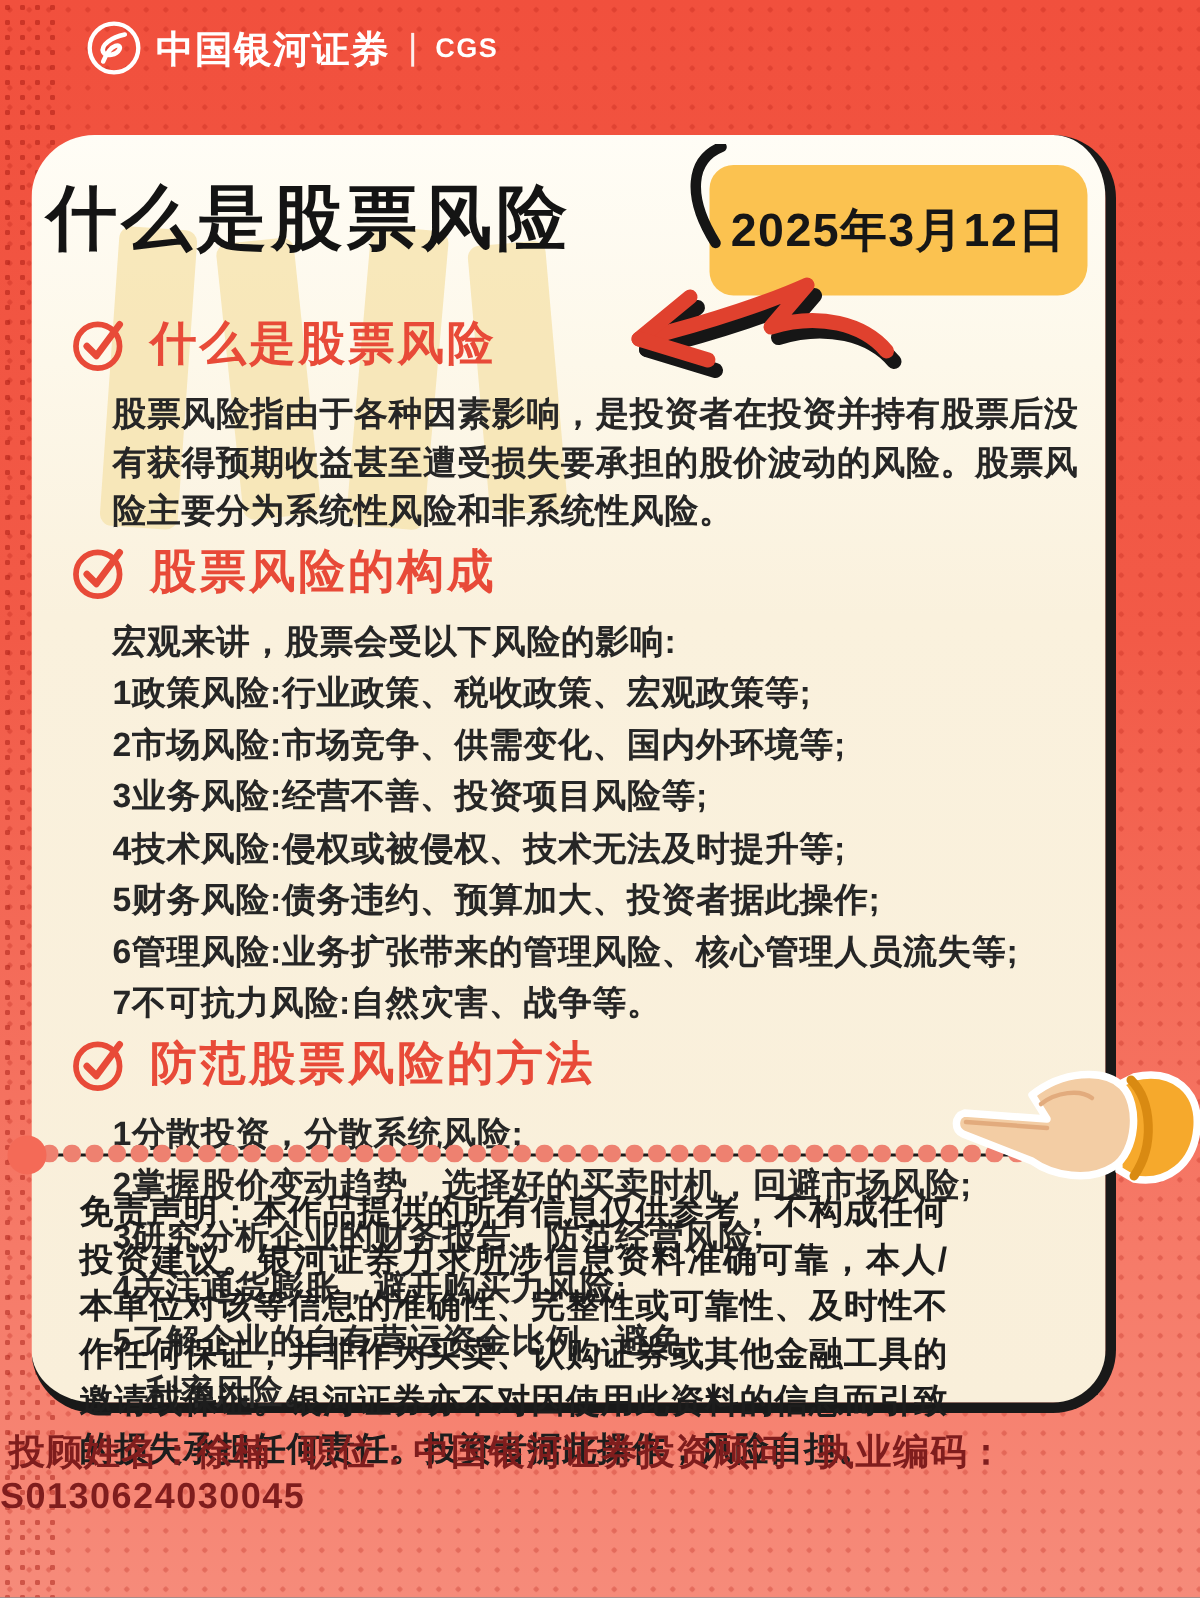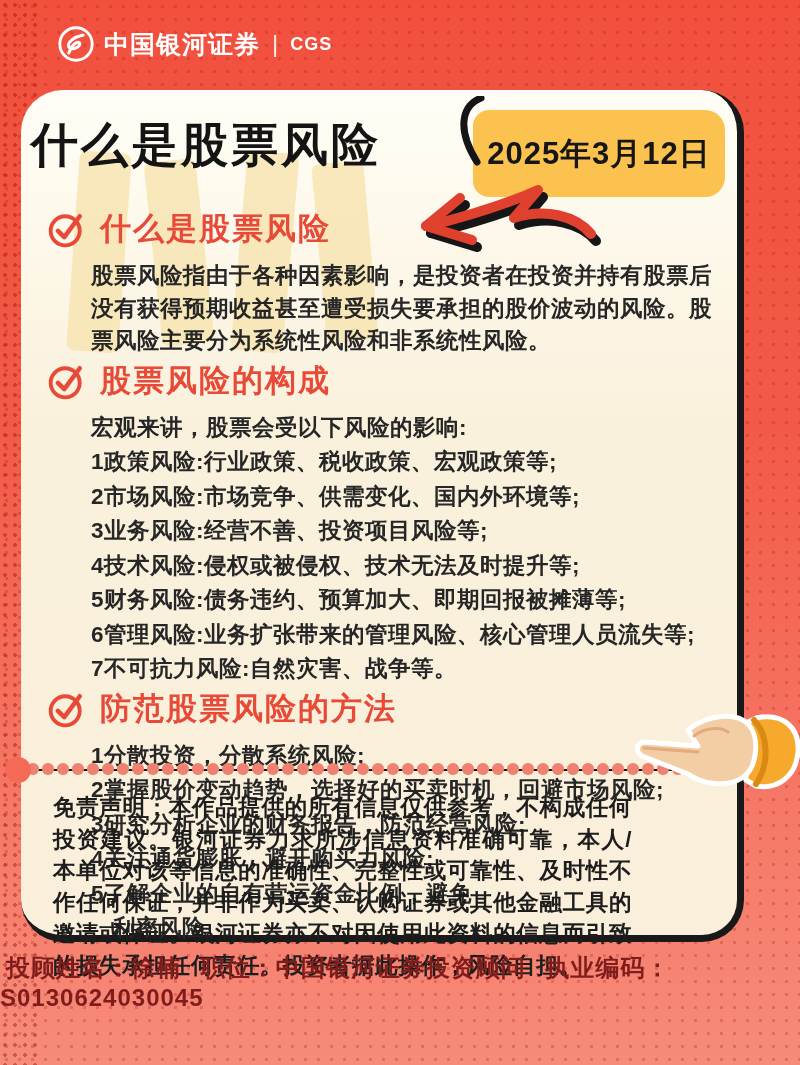--- a/index.html
+++ b/index.html
@@ -16,21 +16,21 @@
     position:absolute;inset:0;
     background-image:radial-gradient(circle,rgba(180,28,18,.28) 1.6px,transparent 1.8px);
     background-size:13px 13px;
   }
   .bg-dots-left{
     position:absolute;left:0;top:0;bottom:0;width:38px;
     background-image:radial-gradient(circle,rgba(160,20,12,.45) 1.8px,transparent 2px);
     background-size:10px 10px;
   }
   
-  .logo{position:absolute;left:58px;top:26px;display:flex;align-items:center;gap:10px;color:#fff;}
+  .logo{position:absolute;left:58px;top:14px;display:flex;align-items:center;gap:10px;color:#fff;}
   .logo .mark{width:36px;height:36px;}
   .logo .cn{font-size:25px;font-weight:bold;letter-spacing:1px;}
   .logo .sep{font-size:24px;font-weight:300;opacity:.9;margin:0 2px;}
   .logo .en{font-size:18px;font-weight:bold;letter-spacing:1px;}
 
   
   .card{
     position:absolute;left:21px;top:90px;width:723px;height:852px;
     background:linear-gradient(180deg,#fffdf6 0%,#fdf8ea 18%,#faf1dd 38%,#f9efda 100%);
     border-radius:42px;
@@ -58,21 +58,21 @@
     font-size:31px;font-weight:900;color:#161616;letter-spacing:1px;
   }
   .badge-swoosh{position:absolute;left:-26px;top:-14px;width:40px;height:70px;}
 
   .arrow-doodle{position:absolute;left:365px;top:88px;width:235px;height:95px;}
 
   .content{position:absolute;left:0;top:108px;width:723px;box-sizing:border-box;padding:0 18px 0 26px;}
   .sec-head{display:flex;align-items:center;gap:13px;margin-top:10px;}
   .check{width:40px;height:40px;flex:0 0 auto;}
   .sec-title{font-size:31px;font-weight:900;color:#e84a38;letter-spacing:2px;}
-  .sec-body{margin-left:44px;margin-top:10px;color:#262626;font-size:22.5px;line-height:32.5px;font-weight:bold;letter-spacing:.5px;}
+  .sec-body{margin-left:28px;margin-top:10px;color:#262626;font-size:22.5px;line-height:32.5px;font-weight:bold;letter-spacing:.5px;}
   .sec-body p{margin:0 0 2px 0;}
   .line{white-space:nowrap;}
   .indent{padding-left:22px;}
 
   
   .separator{position:absolute;left:0;top:672px;width:716px;height:16px;}
   .sep-line{position:absolute;left:4px;right:0;top:7px;height:2px;background:#1a1a1a;}
   .sep-dots{position:absolute;left:6px;top:1px;right:2px;display:flex;gap:3.5px;overflow:hidden;}
   .sep-dots i{width:11.5px;height:11.5px;border-radius:50%;background:#ee8170;flex:0 0 auto;}
   .notch{position:absolute;width:26px;height:26px;border-radius:50%;background:#f46a57;top:-5px;}
@@ -159,21 +159,21 @@
         <path d="M12 24 L19 31 L36 8" fill="none" stroke="#e84a38" stroke-width="5" stroke-linecap="round" stroke-linejoin="round"></path>
       </svg>
       <span class="sec-title">股票风险的构成</span>
     </div>
     <div class="sec-body">
       <p class="line">宏观来讲，股票会受以下风险的影响:</p>
       <p class="line">1政策风险:行业政策、税收政策、宏观政策等;</p>
       <p class="line">2市场风险:市场竞争、供需变化、国内外环境等;</p>
       <p class="line">3业务风险:经营不善、投资项目风险等;</p>
       <p class="line">4技术风险:侵权或被侵权、技术无法及时提升等;</p>
-      <p class="line">5财务风险:债务违约、预算加大、即期回报被摊薄等;</p>
+      <p class="line">5财务风险:债务违约、预算加大、投资者据此操作;</p>
       <p class="line">6管理风险:业务扩张带来的管理风险、核心管理人员流失等;</p>
       <p class="line">7不可抗力风险:自然灾害、战争等。</p>
     </div>
 
     <div class="sec-head" style="margin-top:2px;">
       <svg class="check" viewBox="0 0 44 44">
         <circle cx="20" cy="24" r="16" fill="none" stroke="#e84a38" stroke-width="4.2"></circle>
         <path d="M12 24 L19 31 L36 8" fill="none" stroke="#e84a38" stroke-width="5" stroke-linecap="round" stroke-linejoin="round"></path>
       </svg>
       <span class="sec-title">防范股票风险的方法</span>

